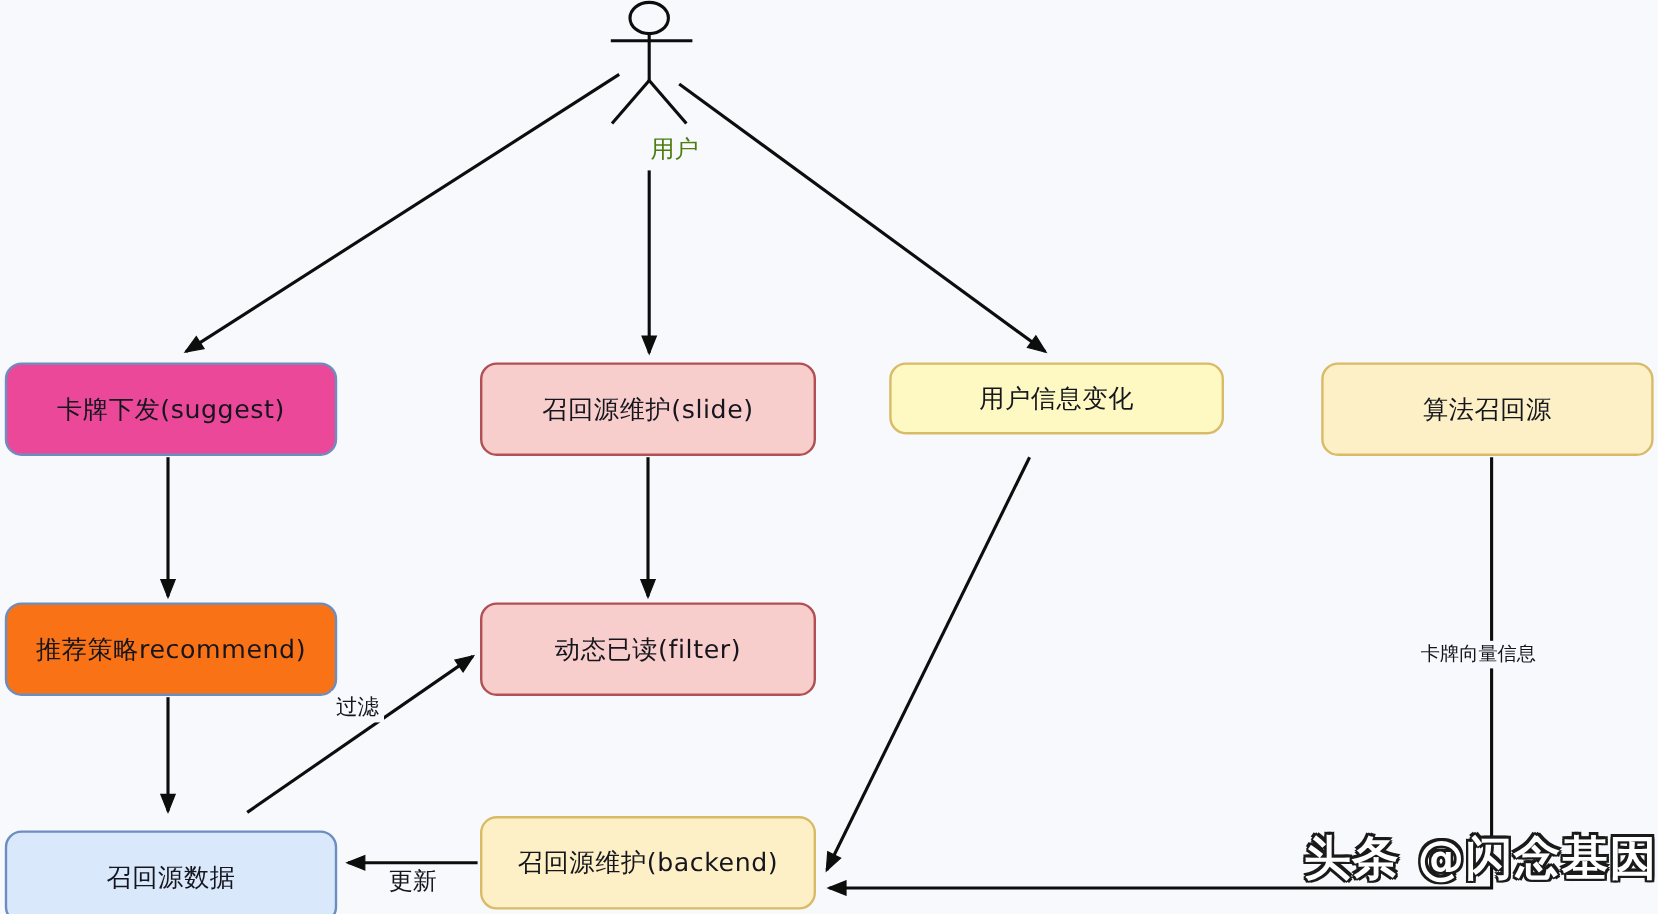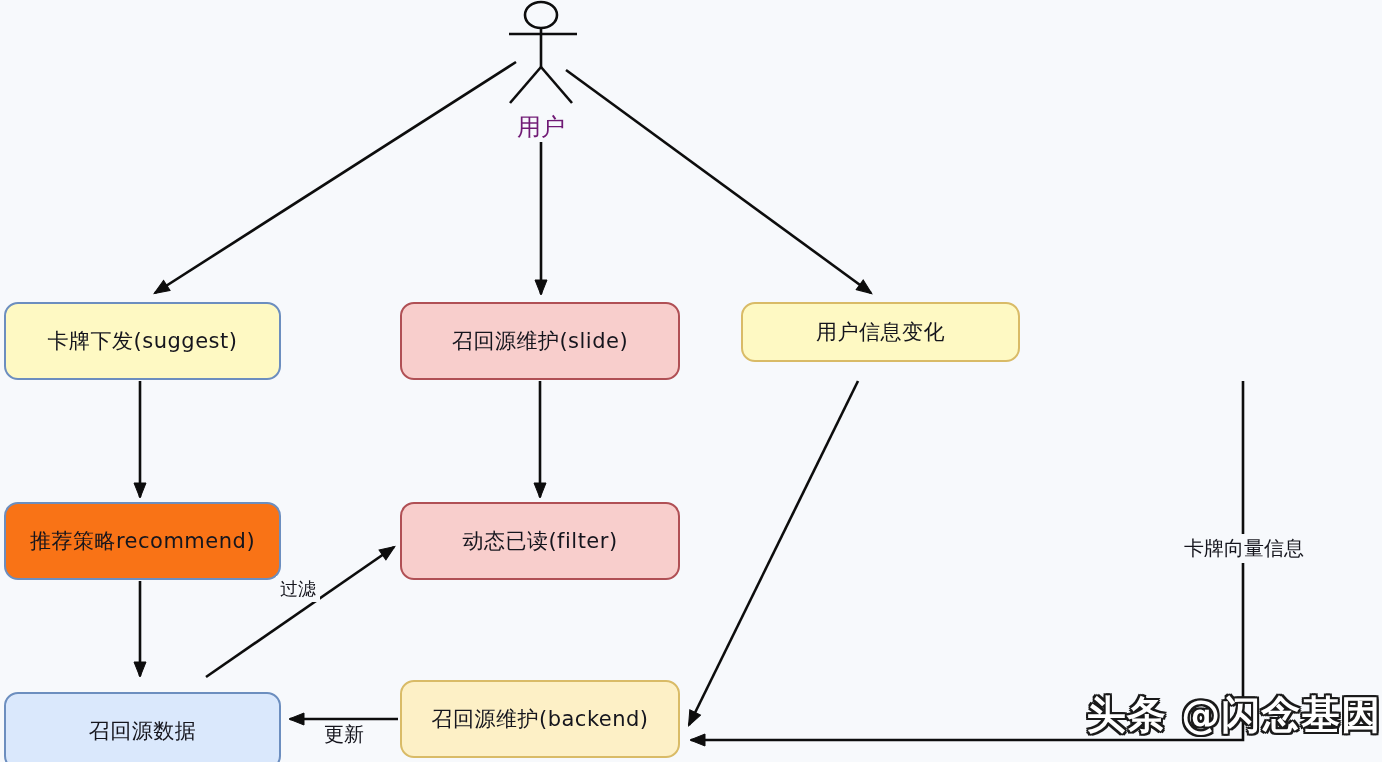--- a/index.html
+++ b/index.html
@@ -41,23 +41,23 @@
   }
   .edge-label.with-bg {
     background: #f7f9fc;
     padding: 1px 4px;
   }
 
   .actor-label {
     position: absolute;
     left: 500px; top: 111px;
     width: 82px;
-    text-align: center;
-    font-size: 24px;
-    color: #701a75;
+    text-align: right;
+    font-size: 20px;
+    color: #4d7c0f;
   }
 
   .watermark {
     position: absolute;
     left: 1086px; top: 688px;
     width: 296px;
     text-align: center;
     font-size: 39px;
     font-weight: bold;
     color: #ffffff;
@@ -106,36 +106,37 @@
       <line x1="858" y1="381" x2="689" y2="725" marker-end="url(#ah)"></line>
 
       <polyline points="1243,381 1243,740 691,740" marker-end="url(#ah)"></polyline>
 
       <line x1="398" y1="719" x2="290" y2="719" marker-end="url(#ah)"></line>
     </g>
   </svg>
 
   <div class="actor-label">用户</div>
 
-  <div class="node" style="left: 4px; top: 302px; width: 277px; height: 78px; background: #fef9c3; border-color: rgb(108, 142, 191);">卡牌下发(suggest)</div>
+  <div class="node" style="left: 4px; top: 302px; width: 277px; height: 78px; background: #ec4899; border-color: rgb(108, 142, 191);">卡牌下发(suggest)</div>
 
   <div class="node" style="left: 400px; top: 302px; width: 280px; height: 78px; background: rgb(248, 206, 204); border-color: rgb(176, 80, 85);">召回源维护(slide)</div>
 
   <div class="node" style="left: 741px; top: 302px; width: 279px; height: 60px; background: #fef9c3; border-color: rgb(217, 187, 103);">用户信息变化</div>
 
+  <div class="node" style="left: 1101px; top: 302px; width: 277px; height: 78px; background: rgb(253, 240, 198); border-color: rgb(217, 187, 103);">算法召回源</div>
 
   <div class="node" style="left: 4px; top: 502px; width: 277px; height: 78px; background: #f97316; border-color: rgb(108, 142, 191);">推荐策略recommend)</div>
 
   <div class="node" style="left: 400px; top: 502px; width: 280px; height: 78px; background: rgb(248, 206, 204); border-color: rgb(176, 80, 85);">动态已读(filter)</div>
 
   <div class="node" style="left: 4px; top: 680px; width: 277px; height: 78px; background: rgb(218, 232, 252); border-color: rgb(108, 142, 191); margin-top: 12px;">召回源数据</div>
 
   <div class="node" style="left: 400px; top: 680px; width: 280px; height: 78px; background: rgb(253, 240, 198); border-color: rgb(217, 187, 103);">召回源维护(backend)</div>
 
   <div class="edge-label with-bg" style="left:276px; top:576px;">过滤</div>
 
   <div class="edge-label" style="left:324px; top:721px; font-size:20px;">更新</div>
 
-  <div class="edge-label with-bg" style="left:1180px; top:534px; font-size:20px;">卡牌向量信息</div>
+  <div class="edge-label with-bg" style="left:1180px; top:534px; font-size:16px;">卡牌向量信息</div>
 
   <div class="watermark">头条 @闪念基因</div>
 
 </div>
 
 </body></html>

